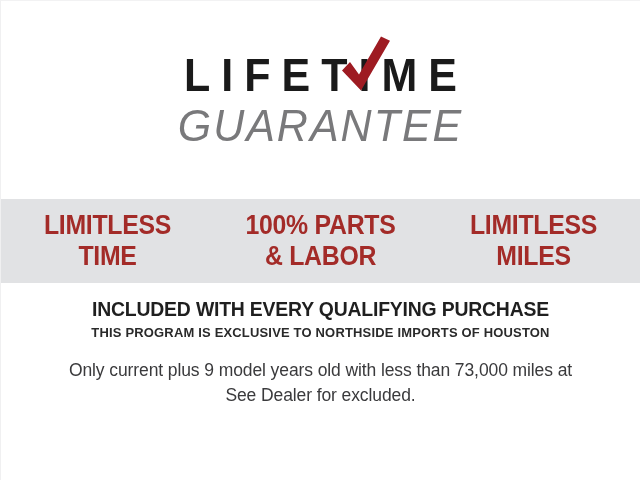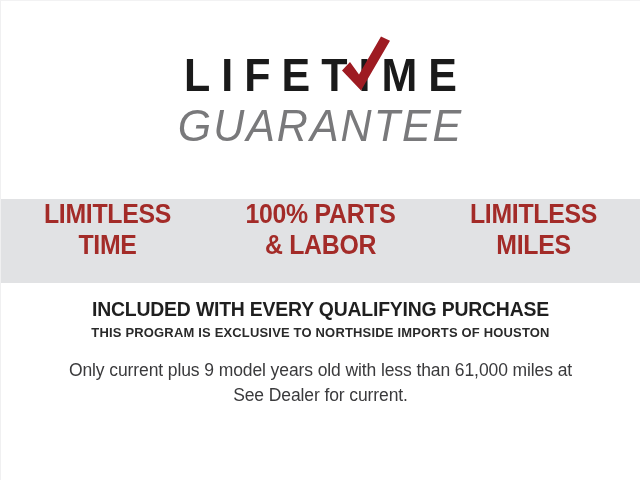--- a/index.html
+++ b/index.html
@@ -64,21 +64,21 @@
 
   
   .feature-band {
     position: absolute;
     left: 0;
     right: 0;
     top: 198px;
     height: 84px;
     background: #e1e2e4;
     display: flex;
-    align-items: flex-start;
+    align-items: center;
   }
   .feature-col {
     flex: 1 1 0;
     text-align: center;
     color: #a32b28;
     font-family: "Liberation Sans", sans-serif;
     font-weight: bold;
     font-size: 27px;
     line-height: 31px;
     letter-spacing: -0.3px;
@@ -152,18 +152,18 @@
     <div class="feature-col">
       <span class="l1">LIMITLESS</span>
       <span class="l2">MILES</span>
     </div>
   </div>
 
   <div class="lower-copy">
     <div class="headline">INCLUDED WITH EVERY QUALIFYING PURCHASE</div>
     <div class="subhead">THIS PROGRAM IS EXCLUSIVE TO NORTHSIDE IMPORTS OF HOUSTON</div>
     <div class="fineprint">
-      <span>Only current plus 9 model years old with less than 61,000 miles at</span>
-      <span>See Dealer for current.</span>
+      <span>Only current plus 9 model years old with less than 73,000 miles at</span>
+      <span>See Dealer for excluded.</span>
     </div>
   </div>
 
 </div>
 
 </body></html>

